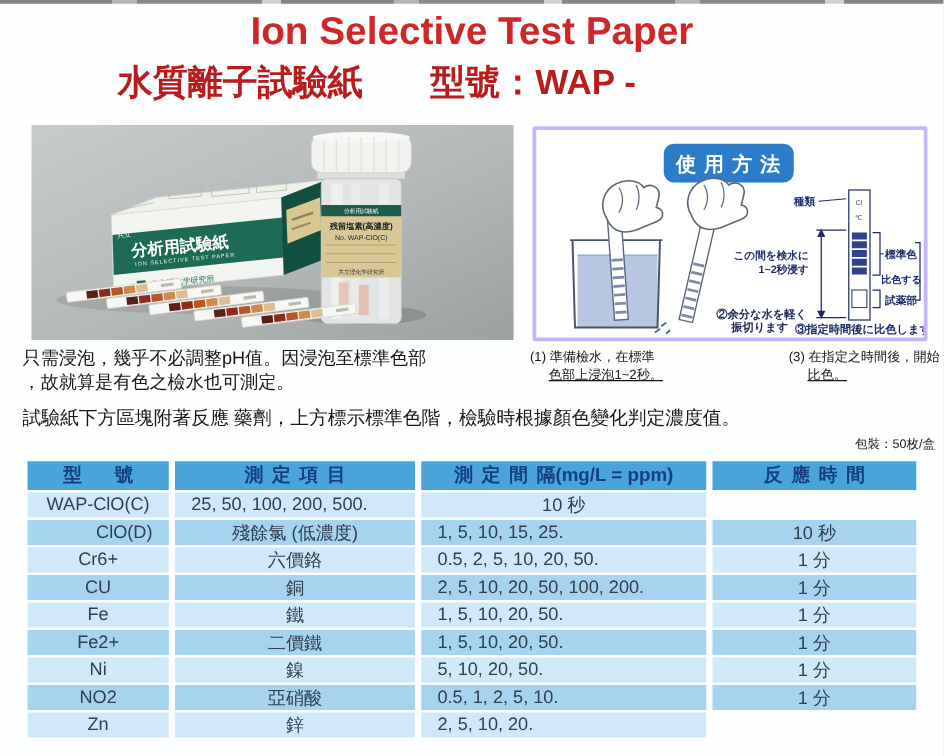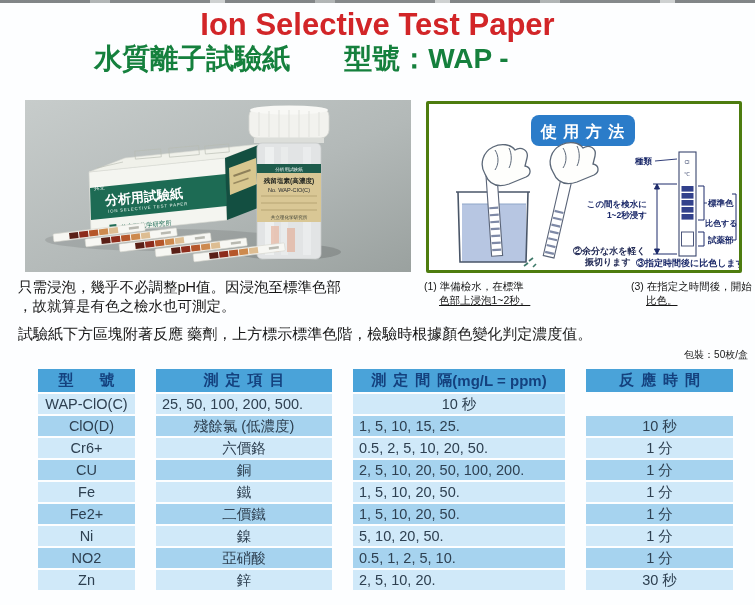--- a/index.html
+++ b/index.html
@@ -12,30 +12,30 @@
   .scan-line{
     position:absolute; left:0; top:0; width:755px; height:3px;
     background:repeating-linear-gradient(90deg,#74787a 0 90px,#a9adad 90px 110px,#787c7e 110px 210px,#c9cccc 210px 225px);
     opacity:.9;
   }
   .title-en{
     position:absolute; left:0; top:7px; width:755px; text-align:center;
     font-size:31px; font-weight:bold; color:#d22528; letter-spacing:0px;
   }
   .title-zh{
-    position:absolute; left:0; top:40px; width:603px; text-align:center;
-    font-size:28px; font-weight:bold; color:#15803d;
+    position:absolute; left:0; top:47px; width:603px; text-align:center;
+    font-size:28px; font-weight:bold; color:#b91c1c;
   }
   .title-zh .model-part{ margin-left:54px; }
   .photo{
     position:absolute; left:25px; top:100px; width:386px; height:172px;
   }
   .usage-box{
     position:absolute; left:426px; top:101px; width:310px; height:166px;
-    border:3px solid #4d7c0f; background:#ffffff; border-radius:2px;
+    border:3px solid #c4b5fd; background:#ffffff; border-radius:2px;
   }
   .caption-left{
     position:absolute; left:18px; top:278px; width:404px;
     font-size:14.5px; line-height:19px; color:#161616;
   }
   .caption-steps{
     position:absolute; left:424px; top:279px; width:331px;
     display:flex; font-size:10.5px; line-height:14px; color:#161616;justify-content:space-between;
   }
   .step-col{ white-space:nowrap; }
@@ -51,27 +51,27 @@
     position:absolute; right:7px; top:348px;
     font-size:10px; color:#161616;
   }
   .spec-table{
     position:absolute; left:22px; top:369px; width:711px;
     display:flex; flex-direction:column; gap:2px;
   }
   .t-row{ display:grid; grid-template-columns:113px 192px 228px 163px; column-gap:5px; }
   .t-cell{
     display:flex; align-items:center; justify-content:center;
-    height:20px; font-size:14.5px; color:#2e4051; white-space:nowrap;margin-left:16px;
+    height:20px; font-size:14.5px; color:#2e4051; white-space:nowrap;
   }
   .t-header .t-cell{ height:23px; background:#4aa3d9; color:#14417e; font-weight:bold; font-size:15px; }
   .row-light .t-cell{ background:#d0e9f9; }
   .row-dark  .t-cell{ background:#a6d3ef; }
-  .range-cell{ justify-content:flex-start; padding-left:6px; box-sizing:border-box; }
-  .model-right{ justify-content:flex-end; padding-right:21px; box-sizing:border-box; }
+  .range-cell{ justify-content:flex-start; padding-left:13px; box-sizing:border-box; }
+  .model-right{ justify-content:flex-end; padding-right:13px; box-sizing:border-box; }
   .ls-wide{ letter-spacing:26px; margin-right:-26px; }
   .ls-mid{ letter-spacing:7px; margin-right:-7px; }
   svg text{ font-family:"Liberation Sans", sans-serif; }
 </style>
 </head>
 <body>
 
 <div class="page">
 
   <div class="scan-line"></div>
@@ -377,17 +377,16 @@
       <div class="t-row row-dark">
         <div class="t-cell">NO2</div>
         <div class="t-cell">亞硝酸</div>
         <div class="t-cell range-cell">0.5, 1, 2, 5, 10.</div>
         <div class="t-cell">1 分</div>
       </div>
       <div class="t-row row-light">
         <div class="t-cell">Zn</div>
         <div class="t-cell">鋅</div>
         <div class="t-cell range-cell">2, 5, 10, 20.</div>
-        <div class="t-cell">30 秒</div>
       </div>
     </div>
 
 </div>
 
 </body></html>

